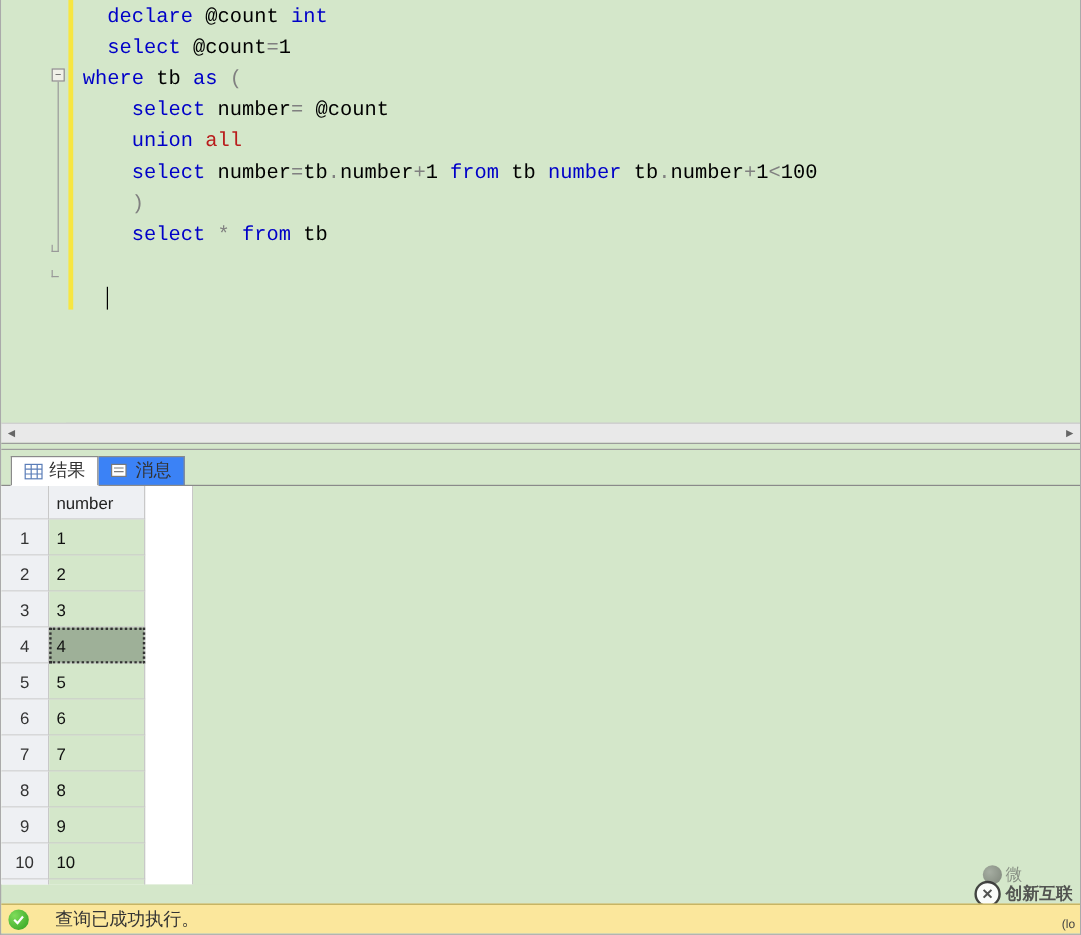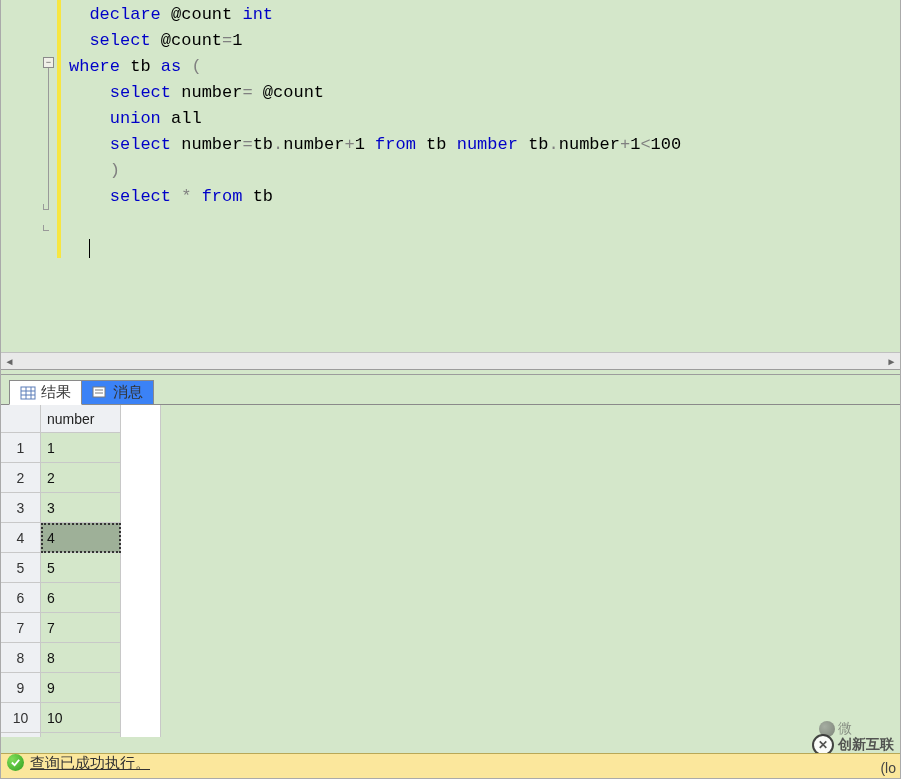--- a/index.html
+++ b/index.html
@@ -61,21 +61,21 @@
     padding: 2px 0 0 14px;
     font-family: Consolas, "Courier New", monospace;
     font-size: 17px;
     line-height: 26px;
     white-space: pre;
     position: relative;
     flex: 1;
     color: #000;
   }
   .kw   { color: #0000c8; }
-  .gray { color: #000000; }
+  .gray { color: #b91c1c; }
   .op   { color: #808080; }
   .cursor {
     display: inline-block;
     width: 1px; height: 19px;
     background: #000;
     vertical-align: text-bottom;
   }
   .hscroll {
     height: 17px;
     background: #e9e9e9;
@@ -172,37 +172,36 @@
     outline: 2px dotted #333;
     outline-offset: -2px;
   }
   .grid-fill { flex: 1; background: #d4e7ca; }
   .status {
     position: absolute;
     left: 0; right: 0; bottom: 0;
     height: 25px;
     background: #fbe79c;
     border-top: 1px solid #b8a857;
-    display: flex; 
+    display: flex; align-items: center;
     padding-left: 6px;
     font-size: 15px;
     color: #333;
-    gap: 6px;
-    text-decoration: underline;
+    gap: 22px;
   }
   .status .ok {
     width: 17px; height: 17px;
     border-radius: 50%;
     background: radial-gradient(circle at 30% 30%, #7fdc5a, #2fa01e);
     display: flex; align-items: center; justify-content: center;
   }
   .status .ok svg { width: 11px; height: 11px; }
   .status-right {
     position: absolute; right: 4px; bottom: 2px;
-    font-size: 14px; color: #444;
+    font-size: 10px; color: #444;
   }
   .watermark {
     position: absolute;
     right: 6px; bottom: 22px;
     display: flex; align-items: center; gap: 4px;
     opacity: 0.9;
     font-size: 14px; color: #444; font-weight: bold;
   }
   .watermark .logo {
     width: 22px; height: 22px; border-radius: 50%;

